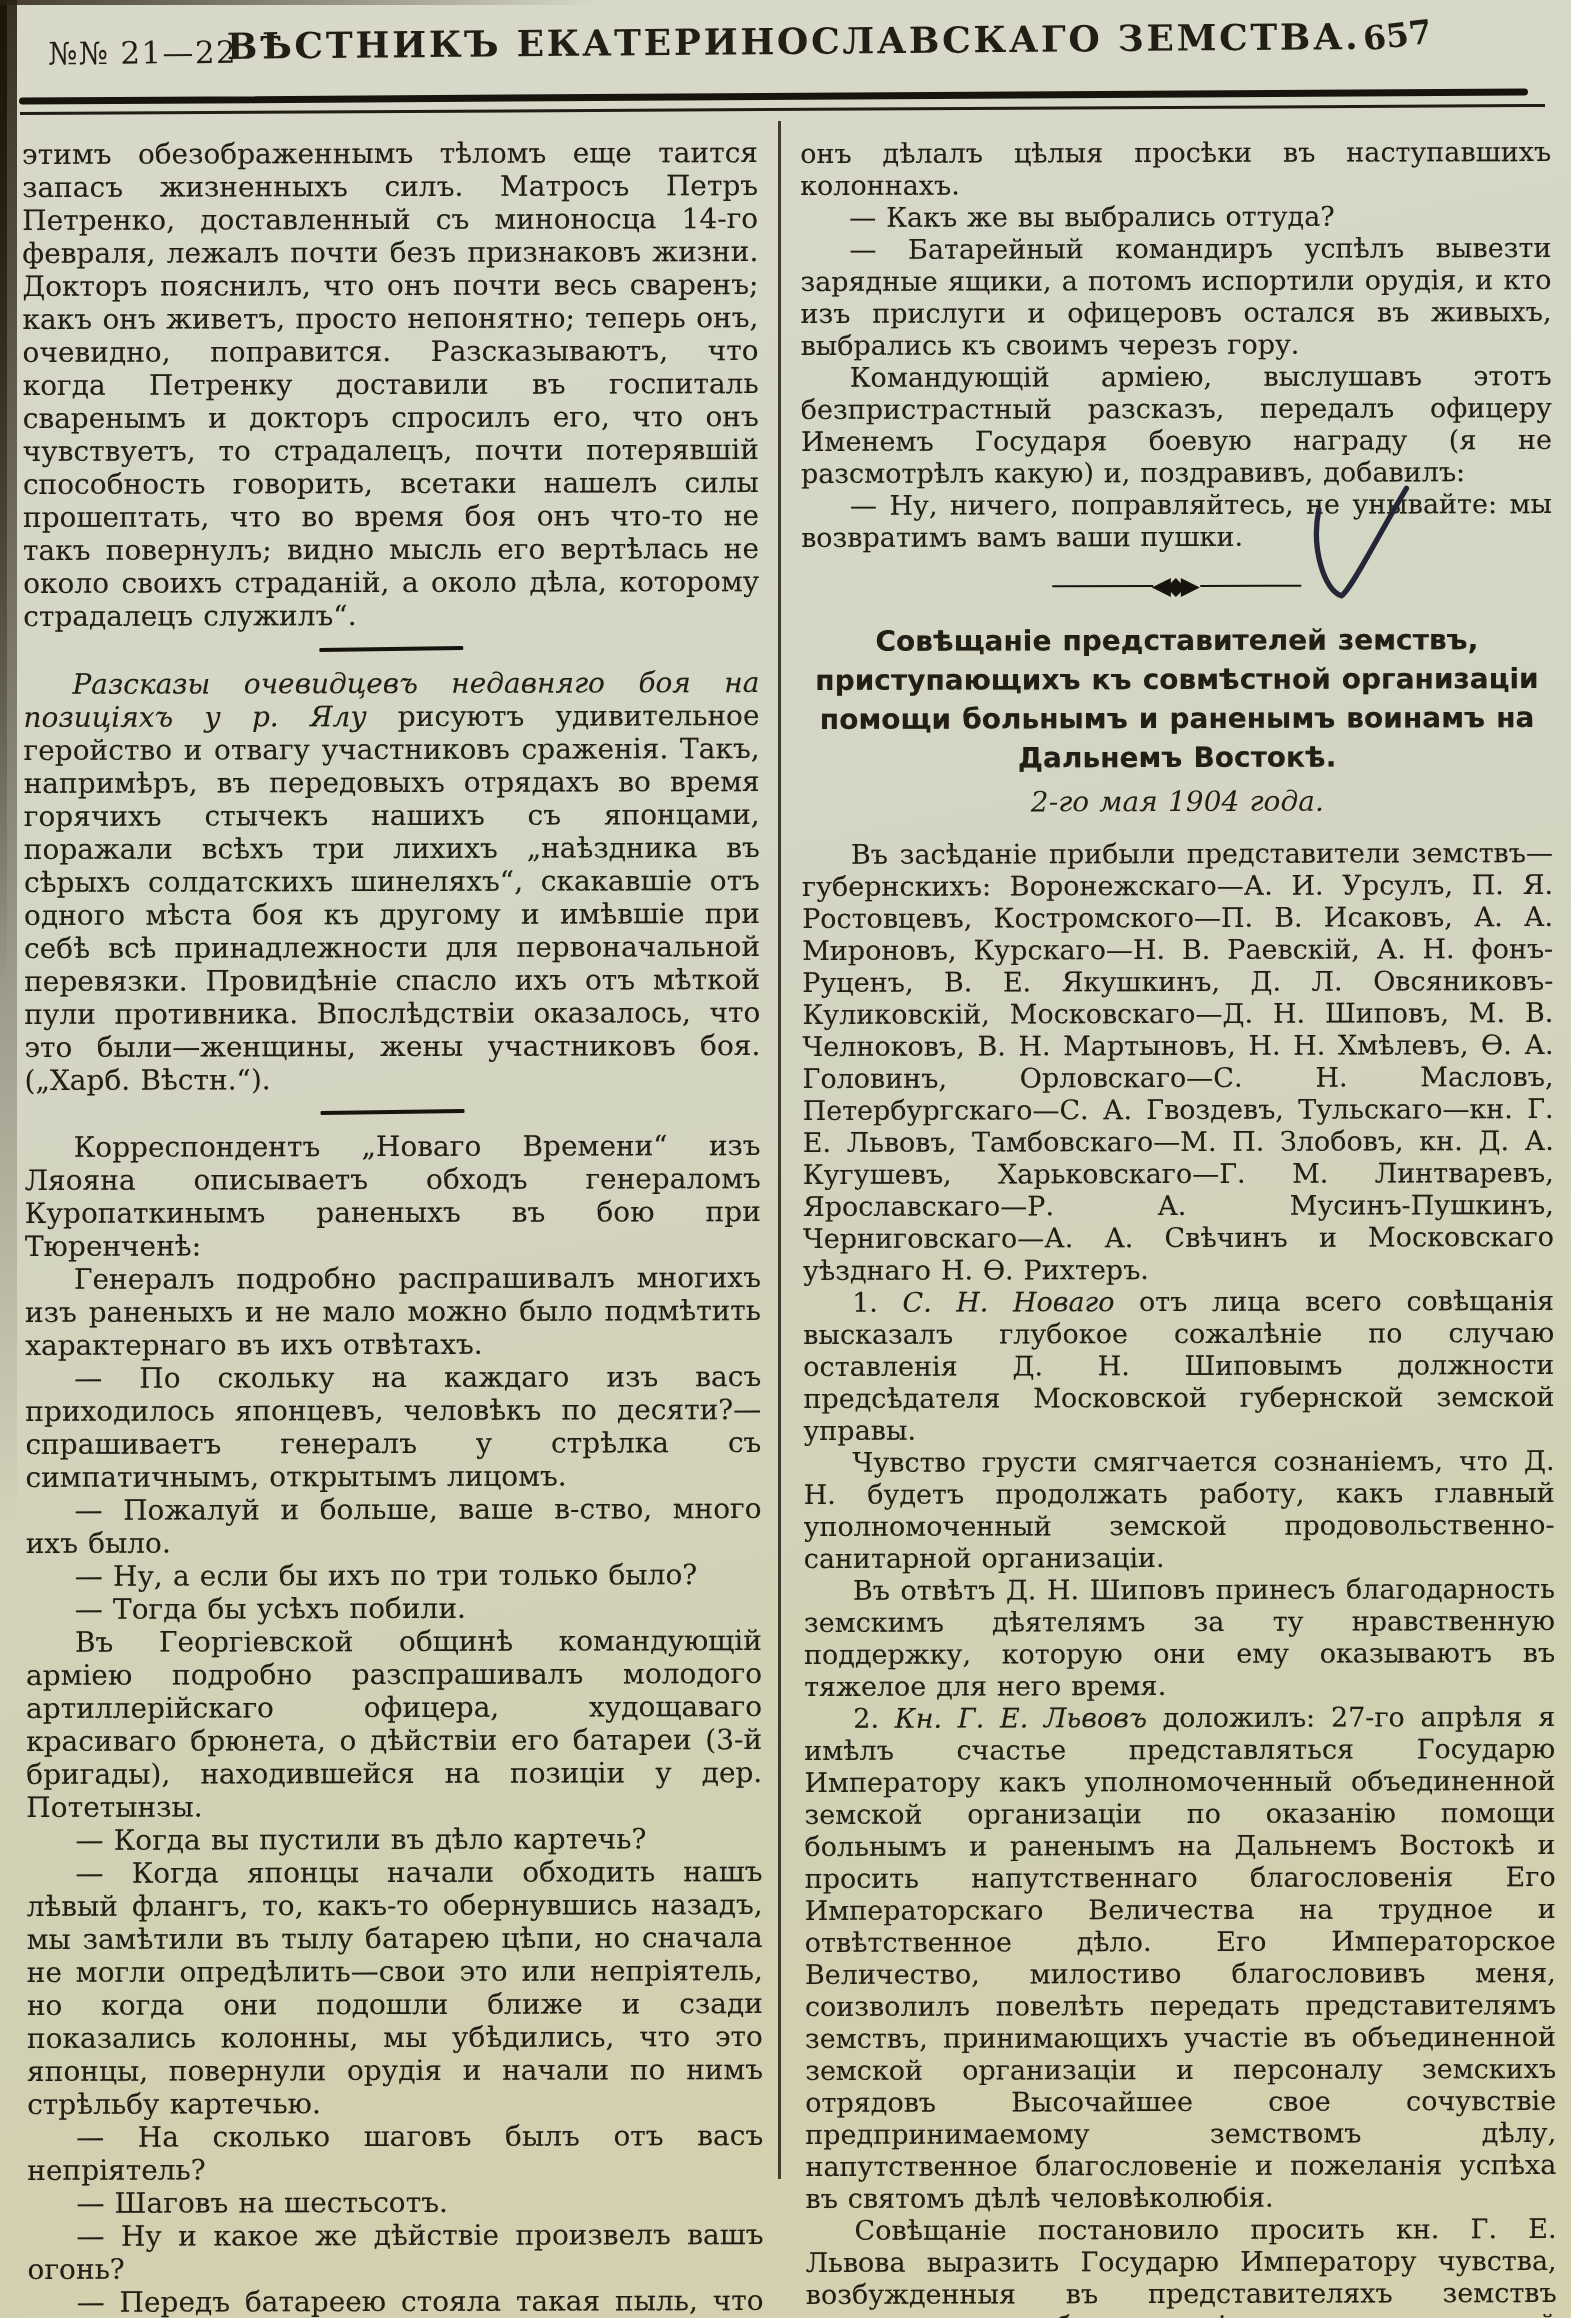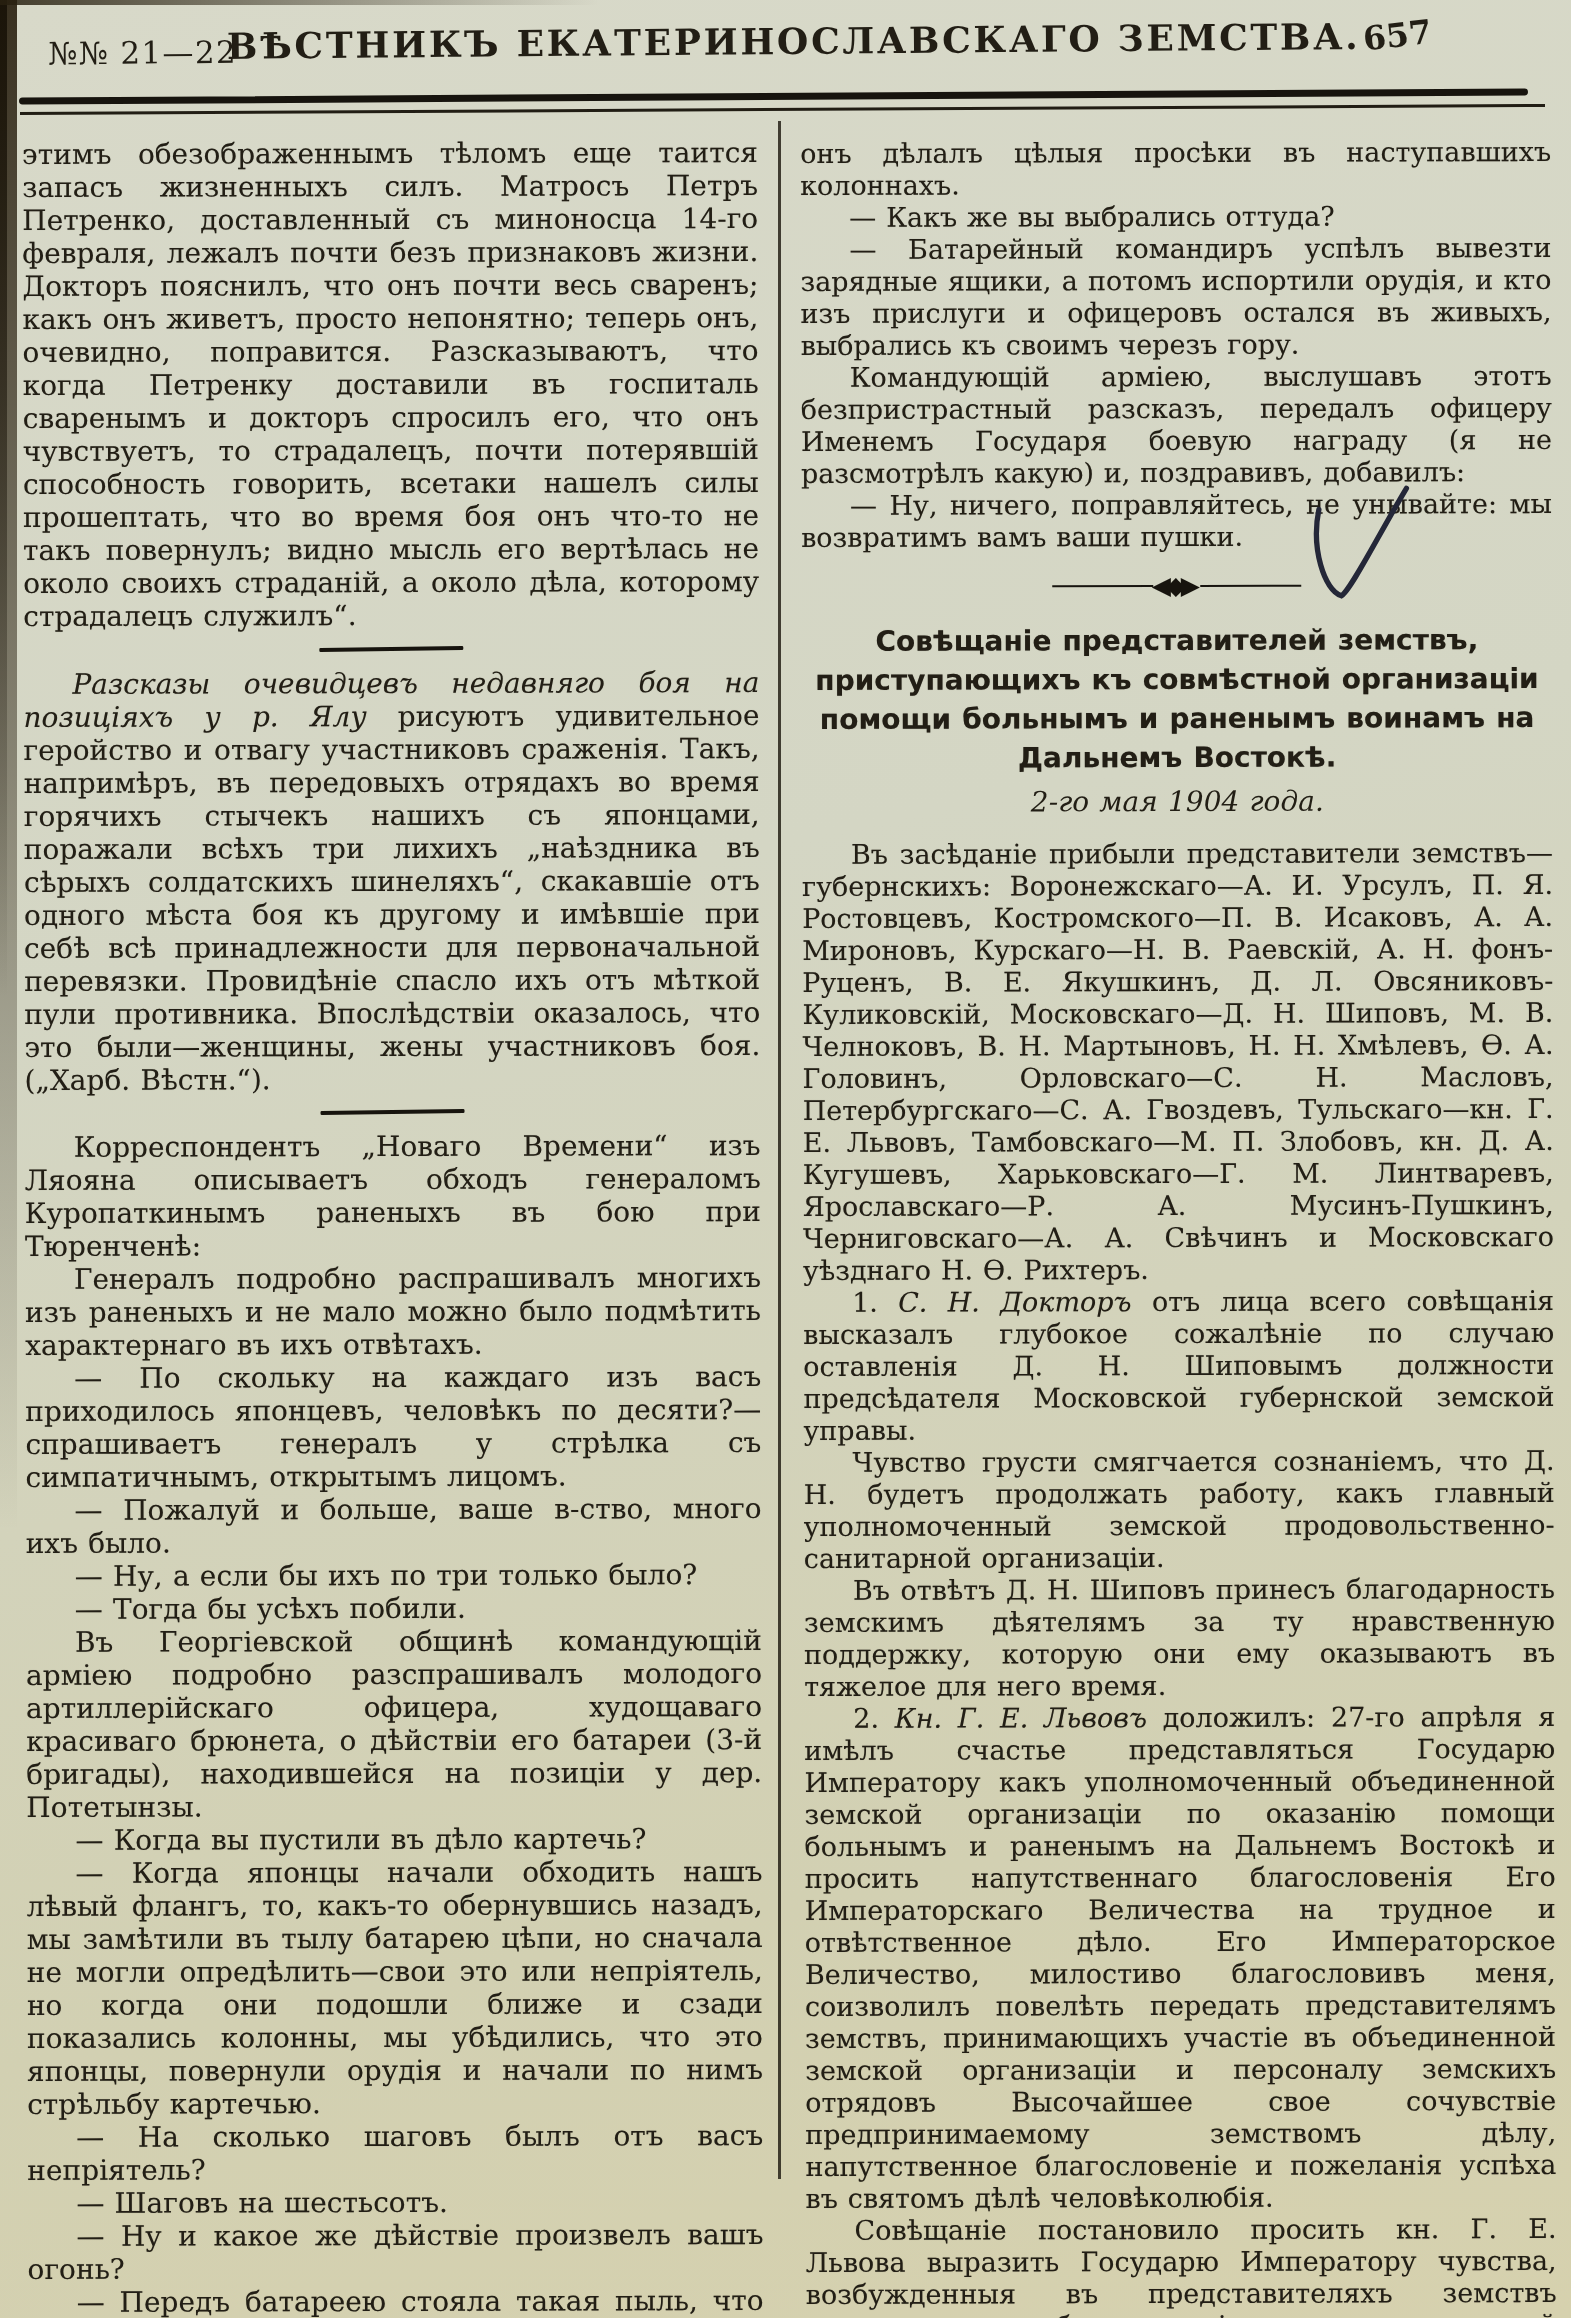--- a/index.html
+++ b/index.html
@@ -123,21 +123,21 @@
     <div class="ornament">
       <span class="orn-line"></span>
       <span class="orn-glyphs">◀◆▶</span>
       <span class="orn-line"></span>
     </div>
 
     <h2 class="section-heading">Совѣщаніе представителей земствъ, приступающихъ къ совмѣстной организаціи помощи больнымъ и раненымъ воинамъ на Дальнемъ Востокѣ.</h2>
     <div class="dateline">2-го мая 1904 года.</div>
 
     <p class="para">Въ засѣданіе прибыли представители земствъ—губернскихъ: Воронежскаго—А. И. Урсулъ, П. Я. Ростовцевъ, Костромского—П. В. Исаковъ, А. А. Мироновъ, Курскаго—Н. В. Раевскій, А. Н. фонъ-Руценъ, В. Е. Якушкинъ, Д. Л. Овсяниковъ-Куликовскій, Московскаго—Д. Н. Шиповъ, М. В. Челноковъ, В. Н. Мартыновъ, Н. Н. Хмѣлевъ, Ѳ. А. Головинъ, Орловскаго—С. Н. Масловъ, Петербургскаго—С. А. Гвоздевъ, Тульскаго—кн. Г. Е. Львовъ, Тамбовскаго—М. П. Злобовъ, кн. Д. А. Кугушевъ, Харьковскаго—Г. М. Линтваревъ, Ярославскаго—Р. А. Мусинъ-Пушкинъ, Черниговскаго—А. А. Свѣчинъ и Московскаго уѣзднаго Н. Ѳ. Рихтеръ.</p>
-    <p class="para"><span>1. </span><span class="it">С. Н. Докторъ</span><span> отъ лица всего совѣщанія высказалъ глубокое сожалѣніе по случаю оставленія Д. Н. Шиповымъ должности предсѣдателя Московской губернской земской управы.</span></p>
+    <p class="para"><span>1. </span><span class="it">С. Н. Новаго</span><span> отъ лица всего совѣщанія высказалъ глубокое сожалѣніе по случаю оставленія Д. Н. Шиповымъ должности предсѣдателя Московской губернской земской управы.</span></p>
     <p class="para">Чувство грусти смягчается сознаніемъ, что Д. Н. будетъ продолжать работу, какъ главный уполномоченный земской продовольственно-санитарной организаціи.</p>
     <p class="para">Въ отвѣтъ Д. Н. Шиповъ принесъ благодарность земскимъ дѣятелямъ за ту нравственную поддержку, которую они ему оказываютъ въ тяжелое для него время.</p>
     <p class="para"><span>2. </span><span class="it">Кн. Г. Е. Львовъ</span><span> доложилъ: 27-го апрѣля я имѣлъ счастье представляться Государю Императору какъ уполномоченный объединенной земской организаціи по оказанію помощи больнымъ и раненымъ на Дальнемъ Востокѣ и просить напутственнаго благословенія Его Императорскаго Величества на трудное и отвѣтственное дѣло. Его Императорское Величество, милостиво благословивъ меня, соизволилъ повелѣть передать представителямъ земствъ, принимающихъ участіе въ объединенной земской организаціи и персоналу земскихъ отрядовъ Высочайшее свое сочувствіе предпринимаемому земствомъ дѣлу, напутственное благословеніе и пожеланія успѣха въ святомъ дѣлѣ человѣколюбія.</span></p>
     <p class="para">Совѣщаніе постановило просить кн. Г. Е. Львова выразить Государю Императору чувства, возбужденныя въ представителяхъ земствъ монаршимъ благоволеніемъ, телеграммой слѣдующаго содержанія:</p>
   </section>
 
   <svg class="pen-mark" viewBox="0 0 156 196">
     <path d="M 16 40 C 4 98 24 162 50 170 C 64 162 106 78 148 8" fill="none" stroke="#242738" stroke-width="8" stroke-linecap="round"></path>
     <path d="M 148 8 C 140 20 128 42 118 62" fill="none" stroke="#242738" stroke-width="4" stroke-linecap="round"></path>
   </svg>

